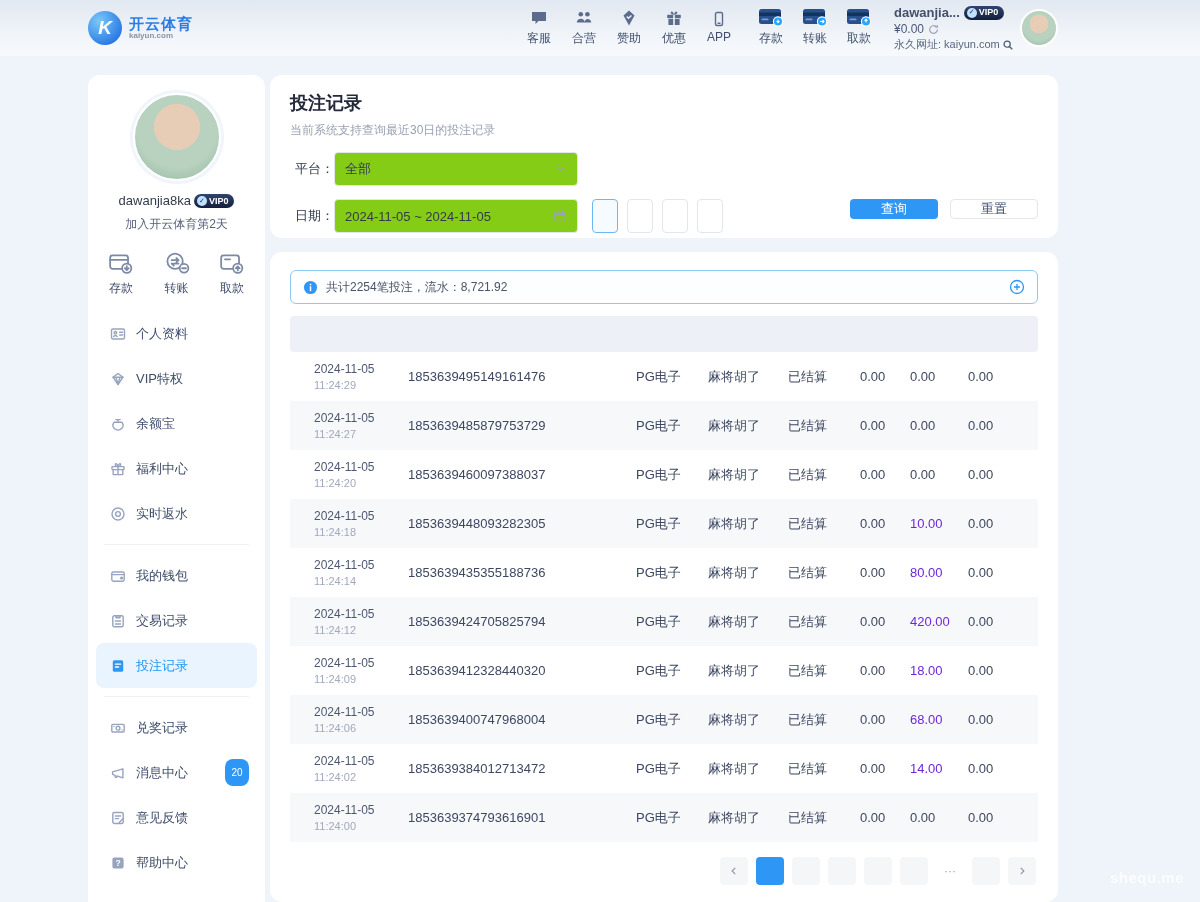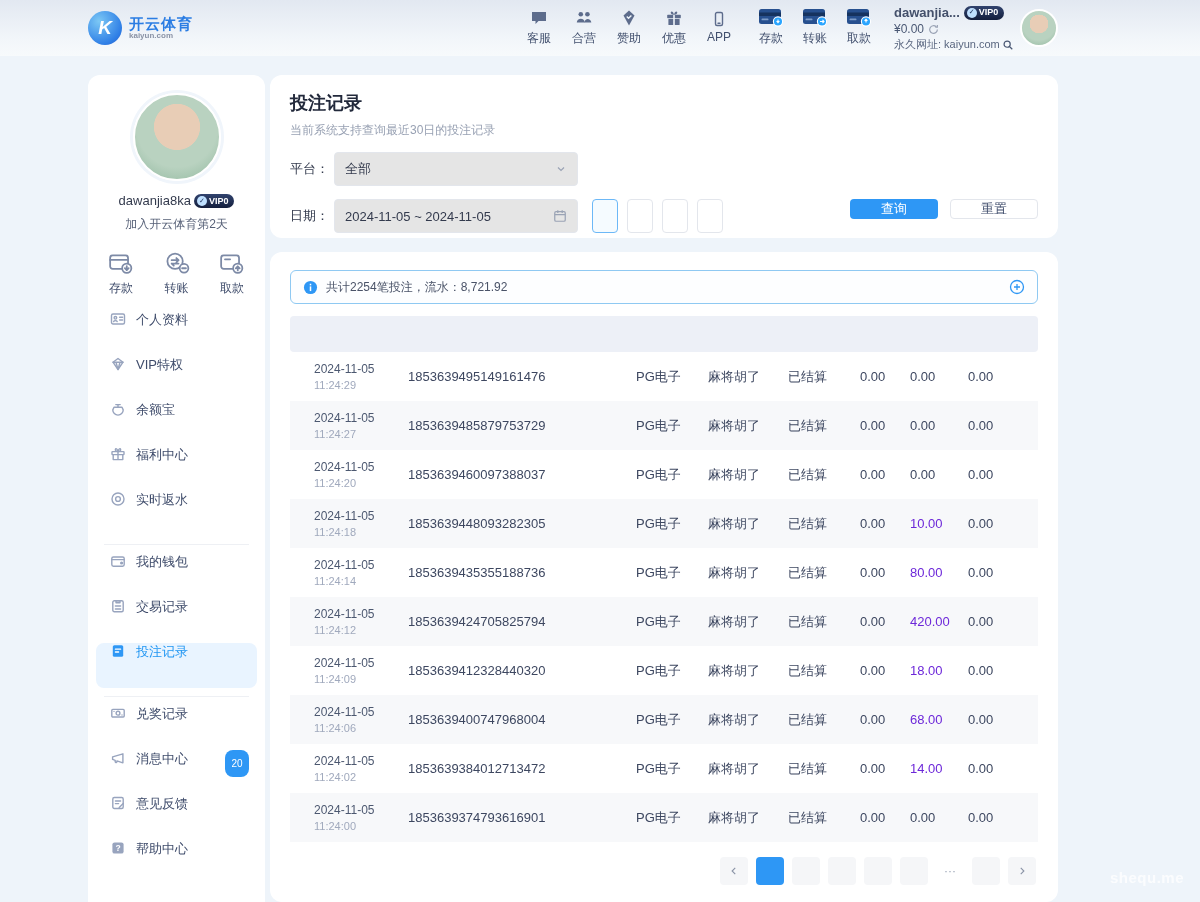--- a/index.html
+++ b/index.html
@@ -58,45 +58,45 @@
   .profile-name-row{ display:flex; align-items:center; justify-content:center; gap:3px; margin-top:12px; }
   .profile-name{ font-size:13px; color:#333a4d; }
   .join-text{ font-size:12px; color:#555f76; margin-top:8px; }
   .quick-actions{ display:flex; justify-content:space-between; padding:0 20px; margin-top:18px; }
   .qa-item{ display:flex; flex-direction:column; align-items:center; gap:6px; cursor:pointer; }
   .qa-item .glyph{ color:#7d8aa6; }
   .qa-item .lbl{ font-size:12px; color:#3f4c6b; }
   .menu{ margin-top:14px; }
   .menu-divider{ height:1px; background:#eef0f4; margin:8px 16px; }
   .menu-item{
-    display:flex; gap:10px; height:45px; padding-left:22px;
+    display:flex; align-items:center; gap:10px; height:45px; padding-left:22px;
     font-size:13px; color:#3f4c6b; cursor:pointer; position:relative;
   }
   .menu-item .mi{ color:#98a4be; width:16px; height:16px; }
   .menu-item.active{ background:#e9f4ff; margin:0 8px; padding-left:14px; border-radius:8px; color:#2196f3; }
   .menu-item.active .mi{ color:#2e97f5; }
   .menu-badge{
     margin-left:auto; margin-right:16px; background:#2e97f5; color:#fff;
     font-size:10px; min-width:24px; height:27px; border-radius:8px;
     display:flex; align-items:center; justify-content:center; padding:0 5px;
   }
 
   
   .filter-card{
     position:absolute; left:270px; top:75px; width:788px; height:163px;
     background:#fff; border-radius:12px; padding:16px 20px;
   }
   .page-title{ font-size:18px; font-weight:bold; color:#22293b; }
   .page-subtitle{ font-size:12px; color:#98a1b3; margin-top:7px; }
   .filter-row{ display:flex; align-items:center; margin-top:13px; position:relative; }
-  .f-label{ font-size:13px; color:#333a4d; width:44px; }
+  .f-label{ font-size:13px; color:#333a4d; width:44px;text-align:right; }
   .select-box,.date-box{
     width:244px; height:34px; border:1px solid #e3e6ec; border-radius:4px;
     display:flex; align-items:center; padding:0 10px; font-size:13px; color:#333a4d;
-    cursor:pointer; background:#e5e5e5;
+    cursor:pointer; background:#84cc16;
   }
   .select-box .chev,.date-box .cal{ margin-left:auto; color:#9aa3b5; }
   .range-btns{ display:flex; gap:9px; margin-left:14px; }
   .range-btn{
     height:34px; padding:0 12px; border:1px solid #e3e6ec; border-radius:4px;
     background:#fff; font-size:13px; color:#3f4c6b; display:flex; align-items:center; cursor:pointer;
   }
   .range-btn.active{ border-color:#6cb8f7; color:#2196f3; background:#f5fbff; }
   .action-btns{ position:absolute; right:0; top:0; display:flex; gap:12px; }
   .btn{

